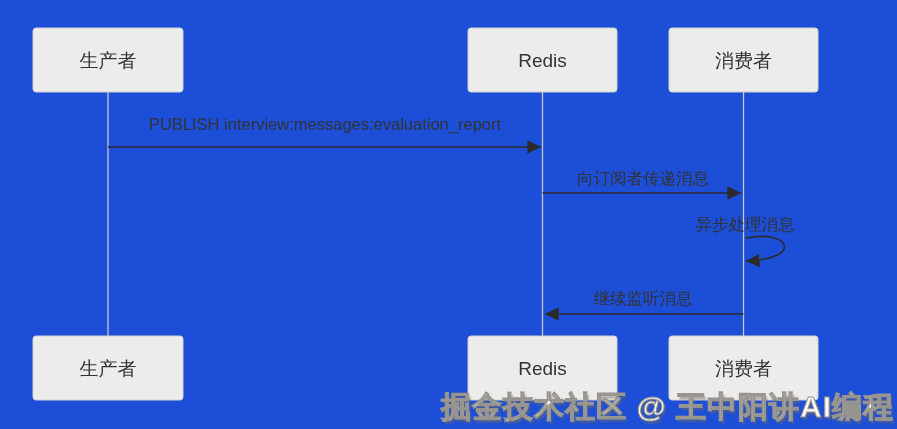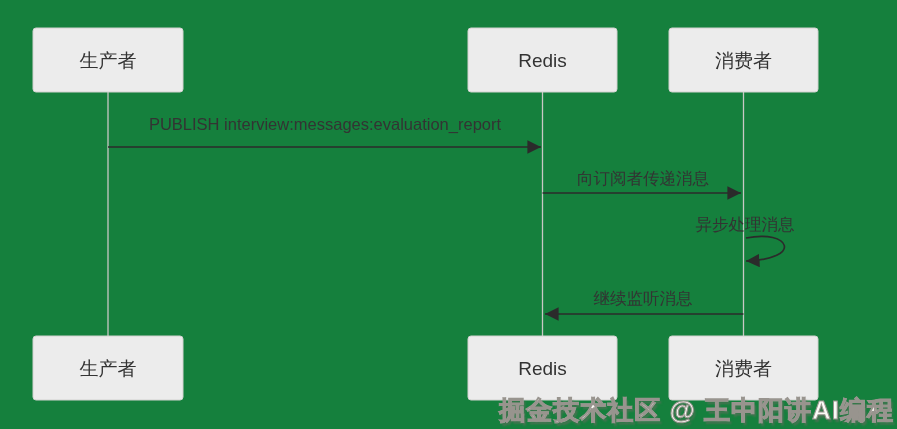--- a/index.html
+++ b/index.html
@@ -1,19 +1,19 @@
 <!DOCTYPE html>
 <html><head>
 <meta charset="utf-8">
 <style>
   html,body{margin:0;padding:0;}
   .stage{
     position:relative;
     width:897px;height:429px;
-    background:#15803d;
+    background:#1d4ed8;
     overflow:hidden;
     font-family:"Liberation Sans","DejaVu Sans",sans-serif;
   }
   svg{display:block;}
   .actor-box{
     fill:#ececec;
     stroke:#d2d2d0;
     stroke-width:1;
   }
   .actor-label{
@@ -33,21 +33,21 @@
   .msg-label{
     fill:#333333;
     font-size:16.5px;
     text-anchor:middle;
   }
   .arrowhead{fill:#2b2b2b;}
   .watermark{
     position:absolute;
     right:3px;
     bottom:1px;
-    font-size:26px;
+    font-size:30px;
     font-weight:700;
     letter-spacing:1px;
     color:#fbfaf6;
     -webkit-text-stroke:1px #98948e;
     text-shadow:2px 3px 2px rgba(110,105,98,0.55);
     white-space:nowrap;
   }
 </style>
 </head>
 <body>

